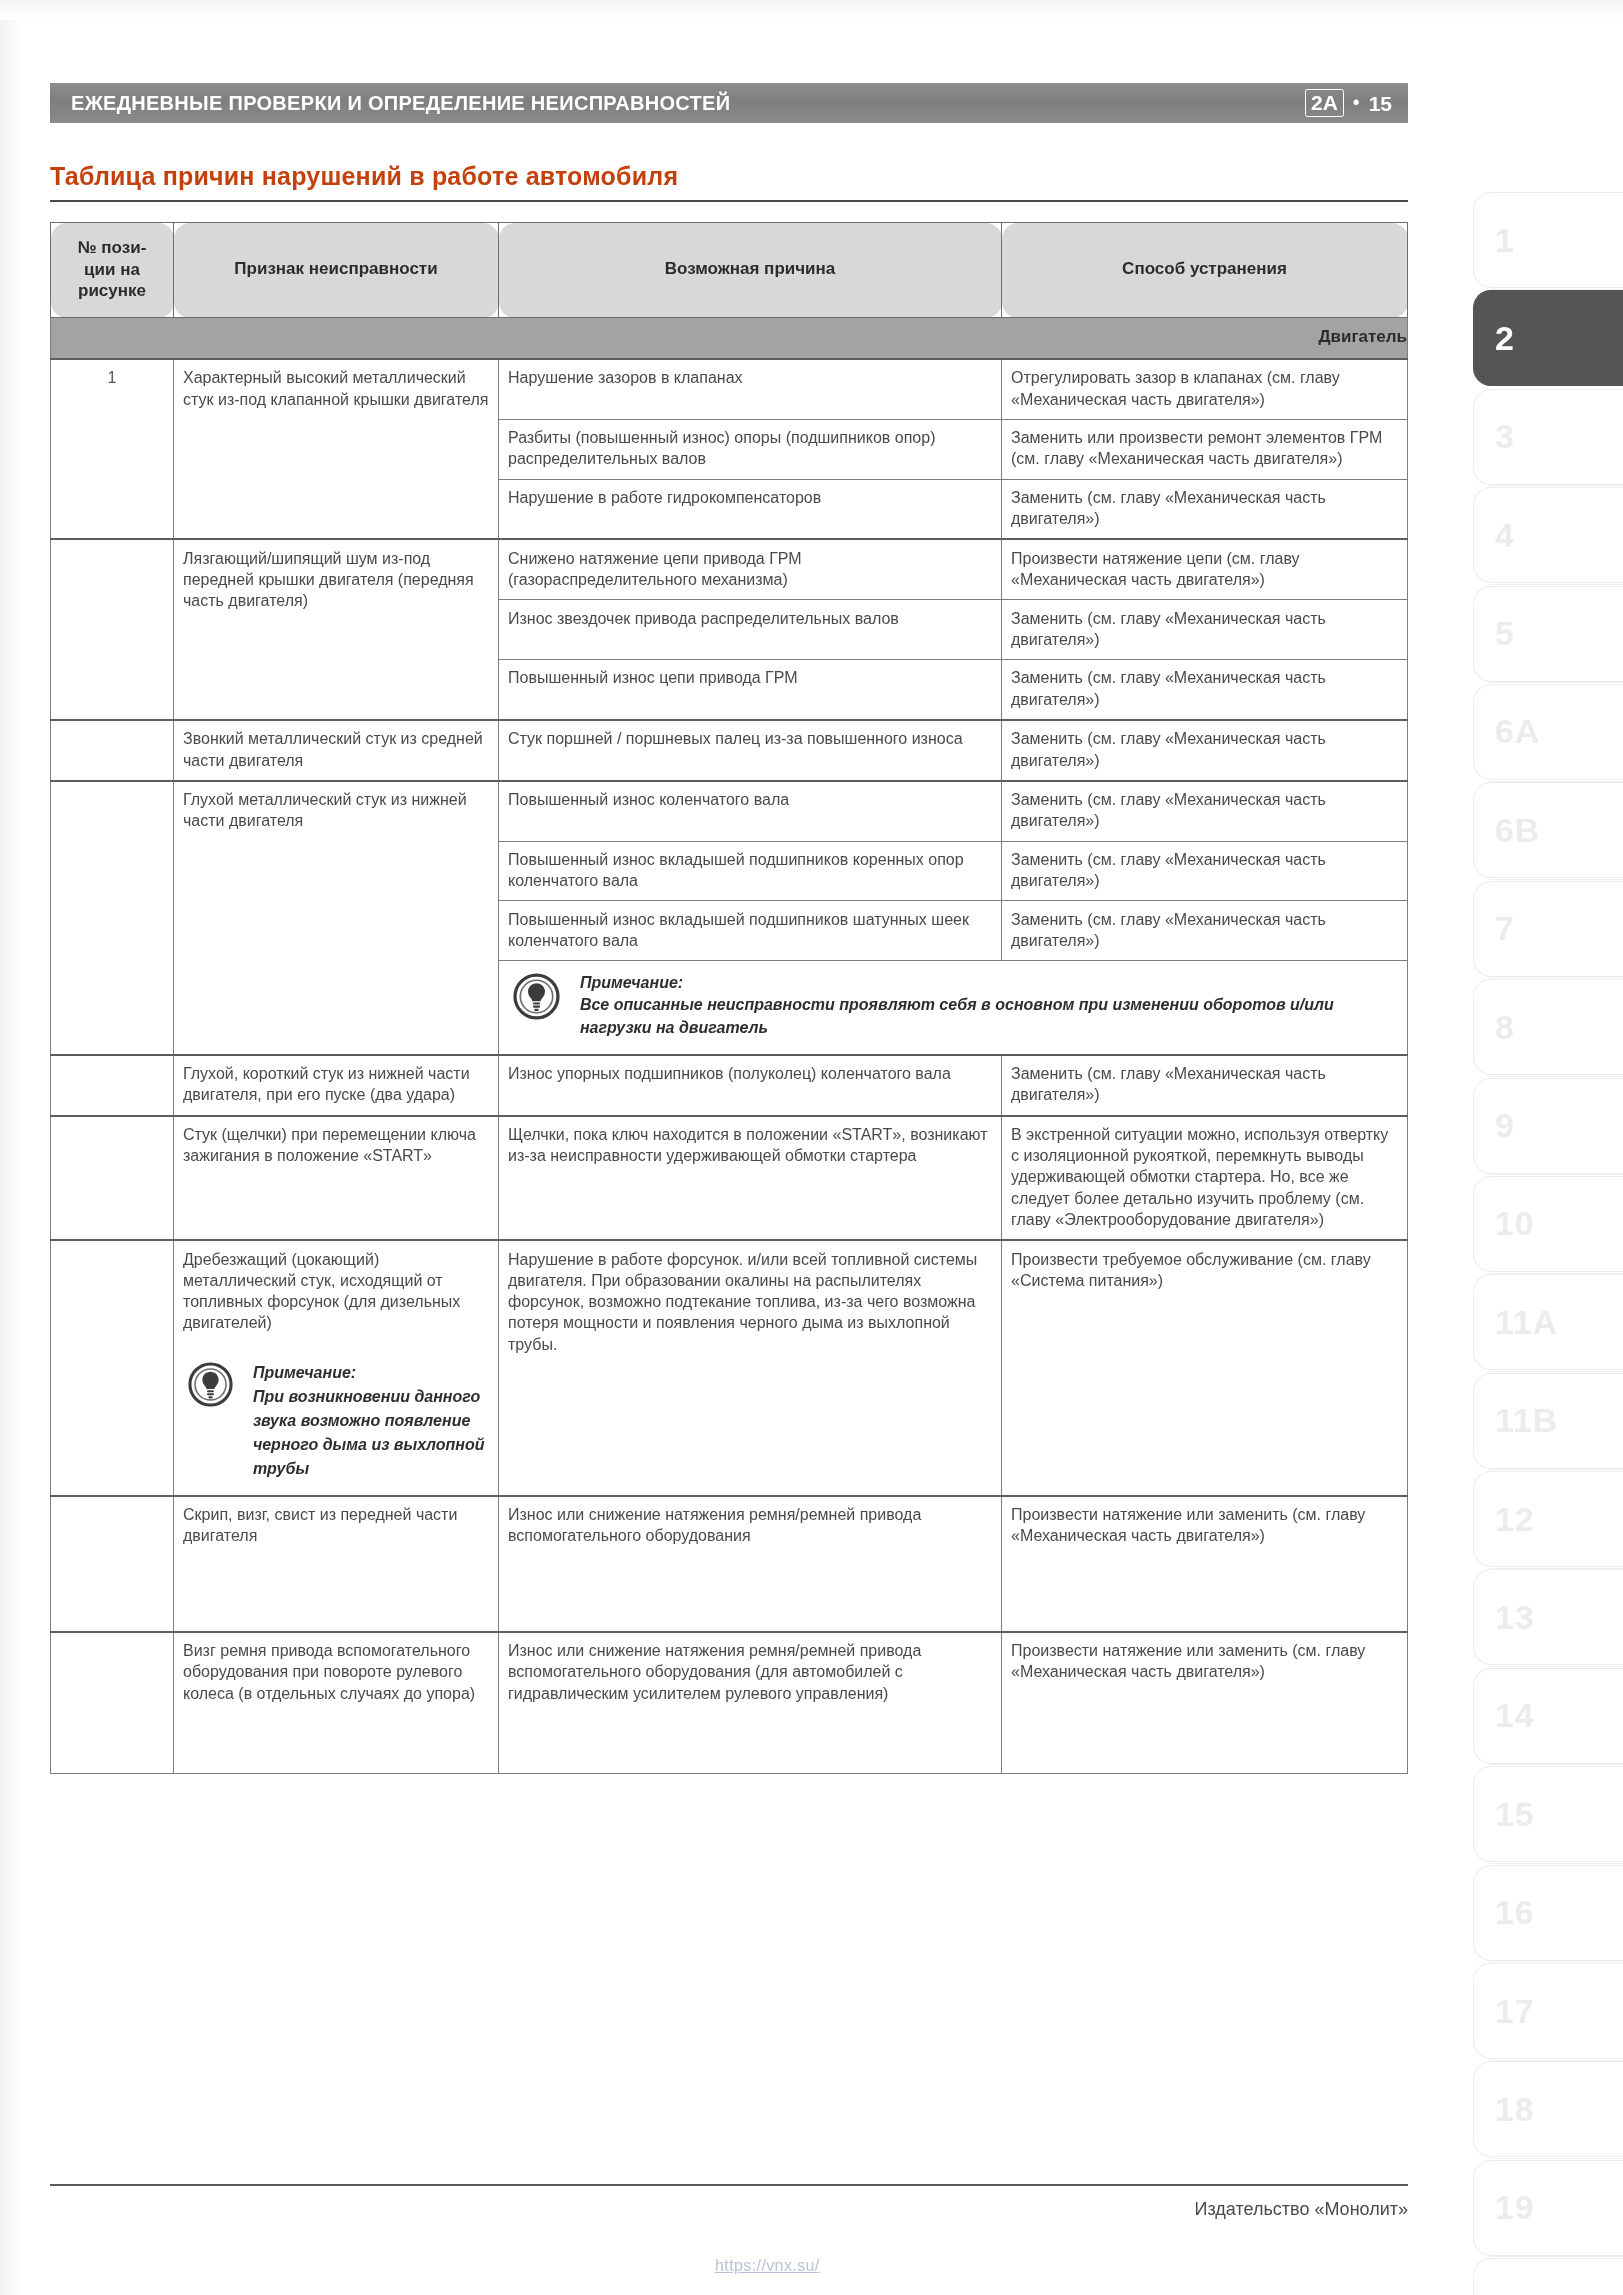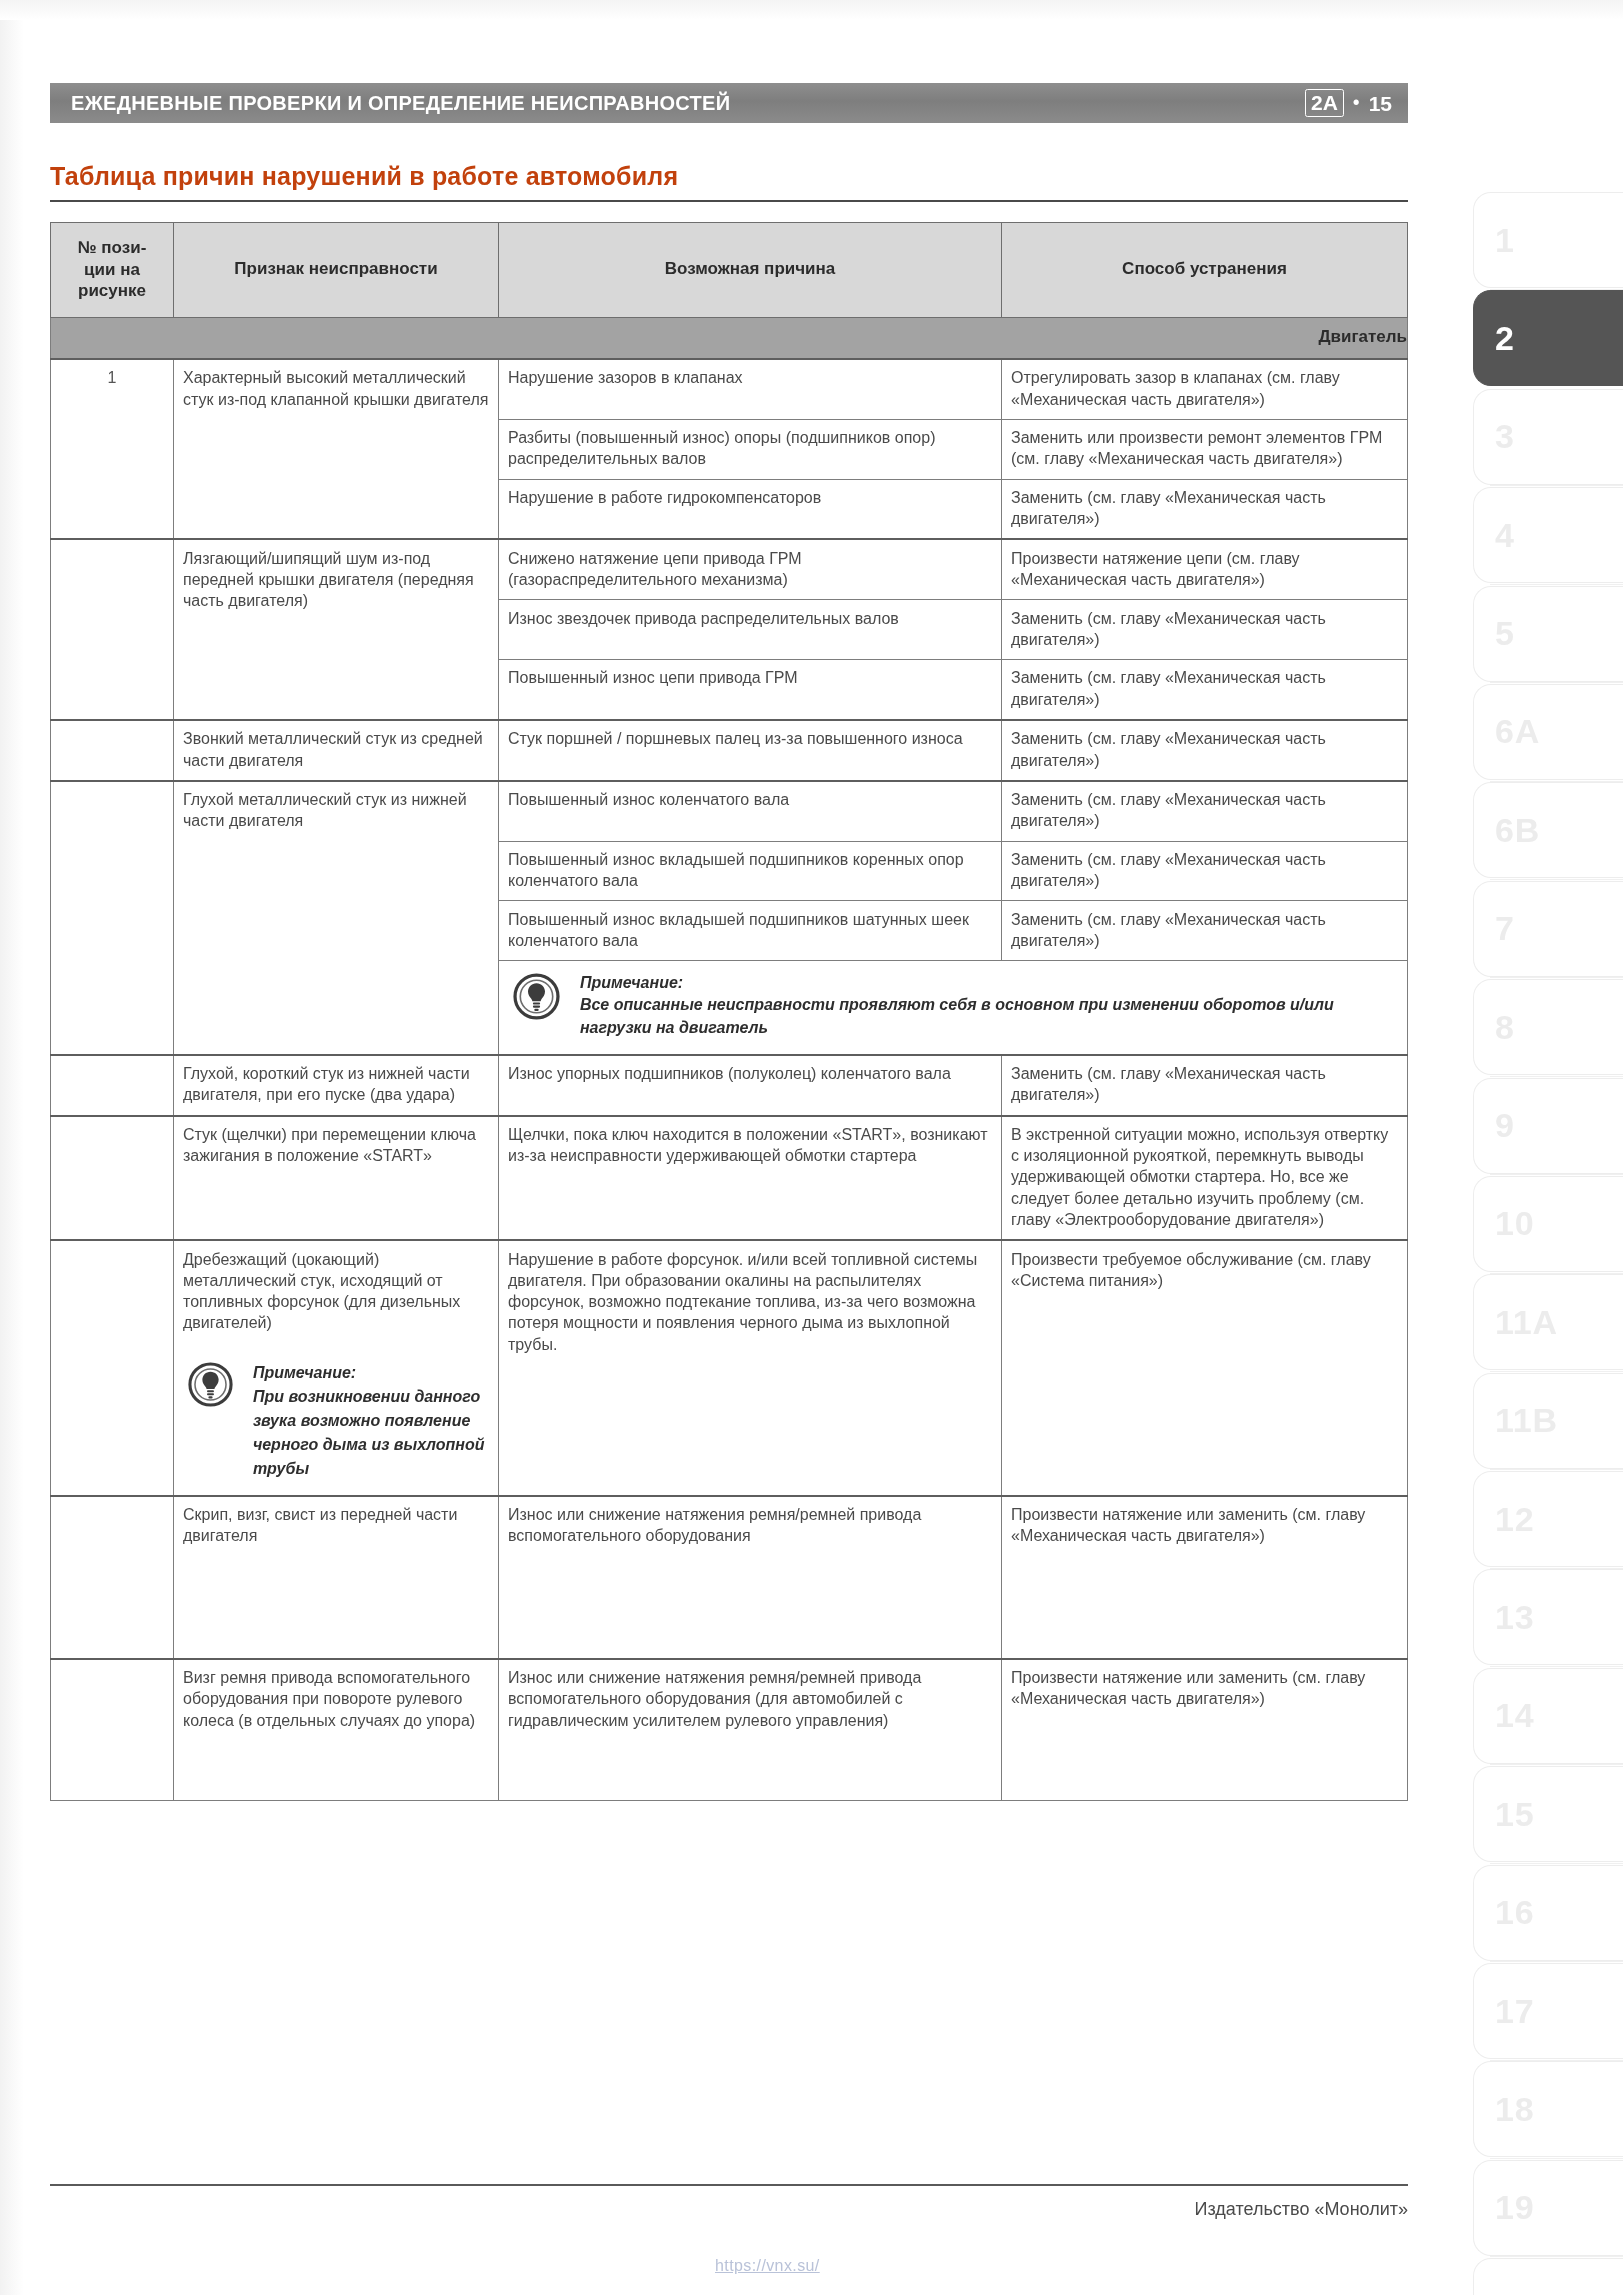--- a/index.html
+++ b/index.html
@@ -57,20 +57,21 @@
     padding:7.3px 9px 9px;
     background:#fff;
   }
   .tbl thead th{
     background:#d8d8d8;
     color:#2c2c2c;font-weight:bold;font-size:17px;
     text-align:center;vertical-align:middle;
     padding:11.4px 6.5px 13px;
     height:70px;
     border-color:#6e6e6e;
+    border-radius:16px;
   }
   th.hdr-narrow{font-size:16px;line-height:1.28;}
   .group-row td{
     text-align:right;font-weight:bold;font-size:17px;color:#2c2c2c;
     padding:8px 0 9px;background:#a3a3a3;
   }
   td.numcol{text-align:center;color:#555;}
 
   
   tr.block-start > td{border-top:2px solid #5e5e5e;}
@@ -279,21 +280,21 @@
             <span class="note-body">
               <span class="note-title">Примечание:</span>
               <span class="note-text">При возникновении данного звука возможно появление черного дыма из выхлопной трубы</span>
             </span>
           </div>
         </td>
         <td>Нарушение в работе форсунок. и/или всей топливной системы двигателя. При образовании окалины на распылителях форсунок, возможно подтекание топлива, из-за чего возможна потеря мощности и появления черного дыма из выхлопной трубы.</td>
         <td>Произвести требуемое обслуживание (см. главу «Система питания»)</td>
       </tr>
 
-      <tr class="block-start" style="height:163px">
+      <tr class="block-start" style="height:136px">
         <td class="numcol"></td>
         <td>Скрип, визг, свист из передней части двигателя</td>
         <td>Износ или снижение натяжения ремня/ремней привода вспомогательного оборудования</td>
         <td>Произвести натяжение или заменить (см. главу «Механическая часть двигателя»)</td>
       </tr>
 
       <tr class="block-start" style="height:142px">
         <td class="numcol"></td>
         <td>Визг ремня привода вспомогательного оборудования при повороте рулевого колеса (в отдельных случаях до упора)</td>
         <td>Износ или снижение натяжения ремня/ремней привода вспомогательного оборудования (для автомобилей с гидравлическим усилителем рулевого управления)</td>

